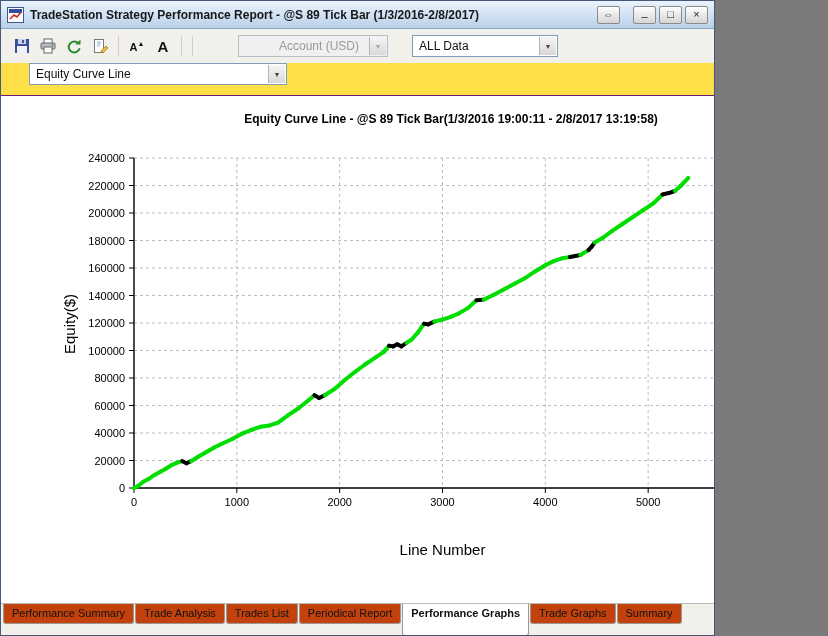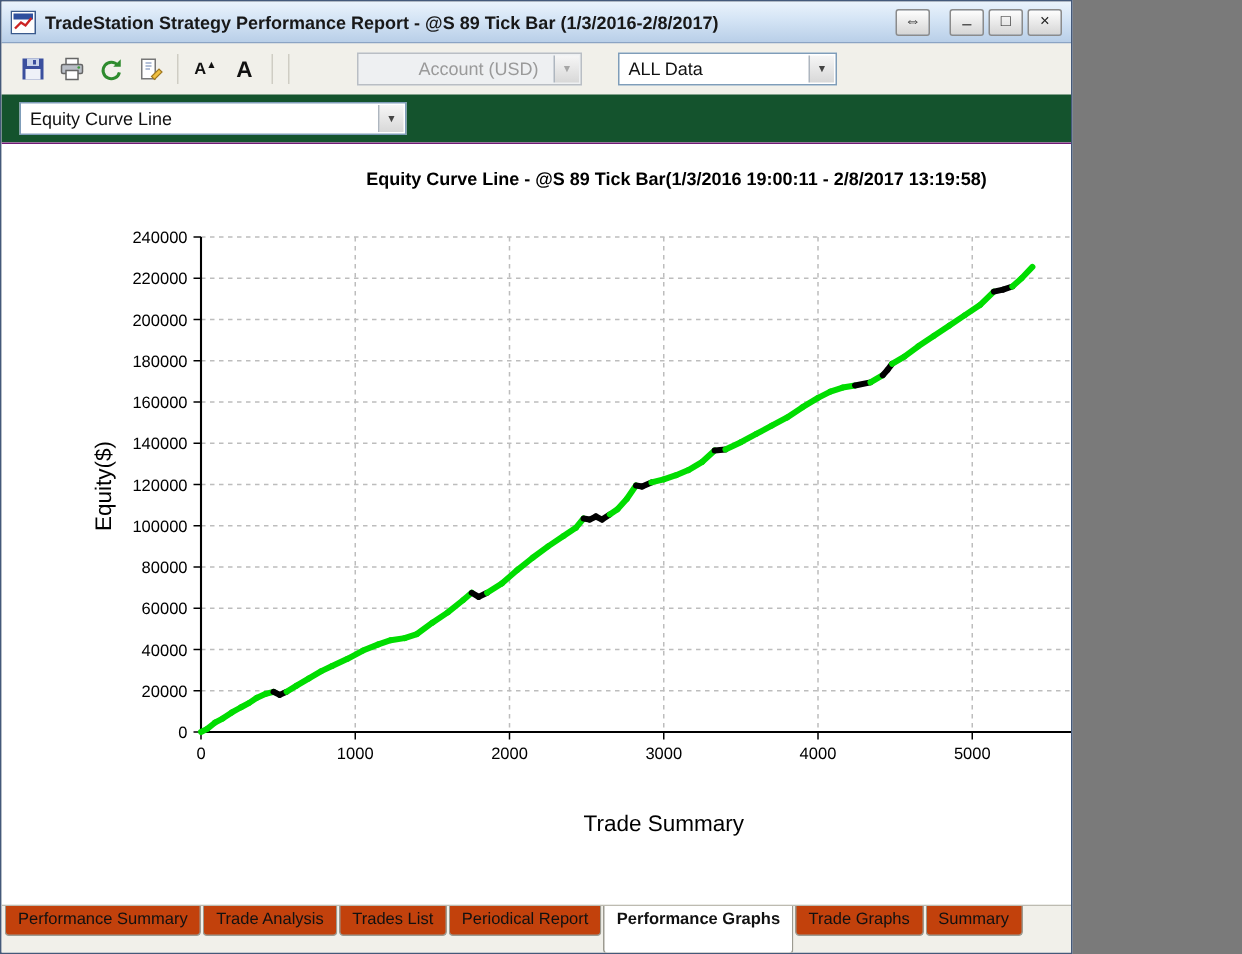--- a/index.html
+++ b/index.html
@@ -38,21 +38,21 @@
   }
   .combo .arrow {
     position: absolute; right: 1px; top: 1px; bottom: 1px; width: 17px;
     background: linear-gradient(#f6f6f6, #d8d8d8); border-left: 1px solid #aeb6bf;
     display: flex; align-items: center; justify-content: center; font-size: 7px; color: #444;
   }
   .combo.disabled { background: #eef0f2; color: #9a9a9a; border-color: #b9bec4; padding-left: 40px; }
   .combo.disabled .arrow { color: #a6a6a6; }
   .combo-account { width: 150px; margin-left: 40px; }
   .combo-data { width: 146px; margin-left: 24px; }
-  .row2 { height: 32px; display: flex; align-items: center; padding-left: 12px; background: #14532d; }
+  .row2 { height: 32px; display: flex; align-items: flex-start; padding-left: 28px; background: #fde047; }
   .combo-graph { width: 258px; }
   
   .content { position: relative; height: 508px; background: #fff; border-top: 1px solid #701a75; }
   .chart-title { position: absolute; top: 16px; left: 110px; width: 680px; text-align: center; font-size: 12px; font-weight: bold; color: #000; }
   .ylabel { position: absolute; left: 0; top: 218px; width: 140px; height: 20px; text-align: center; font-size: 15px; color: #000; transform: rotate(-90deg); }
   .xlabel { position: absolute; left: 133px; top: 445px; width: 617px; text-align: center; font-size: 15px; color: #000; }
   #chart-svg { position: absolute; left: 55px; top: 40px; }
   #chart-svg text { font-family: "Liberation Sans", sans-serif; }
   
   .tabbar { height: 34px; background: #f1f0ea; border-top: 1px solid #bdbbb1; display: flex; align-items: flex-start; padding: 0 2px; }
@@ -132,21 +132,21 @@
   <div class="row2">
     <div class="combo combo-graph">
       <span>Equity Curve Line</span>
       <span class="arrow">▼</span>
     </div>
   </div>
 
   <div class="content">
     <div class="chart-title">Equity Curve Line - @S 89 Tick Bar(1/3/2016 19:00:11 - 2/8/2017 13:19:58)</div>
     <div class="ylabel">Equity($)</div>
-    <div class="xlabel">Trade Summary</div>
+    <div class="xlabel">Line Number</div>
     <svg id="chart-svg" width="715" height="380">
         <line x1="180.83333333333331" y1="22" x2="180.83333333333331" y2="352" stroke="#bdbdbd" stroke-width="1" stroke-dasharray="3,3"></line>
         <line x1="283.66666666666663" y1="22" x2="283.66666666666663" y2="352" stroke="#bdbdbd" stroke-width="1" stroke-dasharray="3,3"></line>
         <line x1="386.5" y1="22" x2="386.5" y2="352" stroke="#bdbdbd" stroke-width="1" stroke-dasharray="3,3"></line>
         <line x1="489.3333333333333" y1="22" x2="489.3333333333333" y2="352" stroke="#bdbdbd" stroke-width="1" stroke-dasharray="3,3"></line>
         <line x1="592.1666666666667" y1="22" x2="592.1666666666667" y2="352" stroke="#bdbdbd" stroke-width="1" stroke-dasharray="3,3"></line>
         <line x1="695" y1="22" x2="695" y2="352" stroke="#bdbdbd" stroke-width="1" stroke-dasharray="3,3"></line>
         <line x1="78" y1="324.5" x2="695" y2="324.5" stroke="#bdbdbd" stroke-width="1" stroke-dasharray="3,3"></line>
         <line x1="78" y1="297" x2="695" y2="297" stroke="#bdbdbd" stroke-width="1" stroke-dasharray="3,3"></line>
         <line x1="78" y1="269.5" x2="695" y2="269.5" stroke="#bdbdbd" stroke-width="1" stroke-dasharray="3,3"></line>

